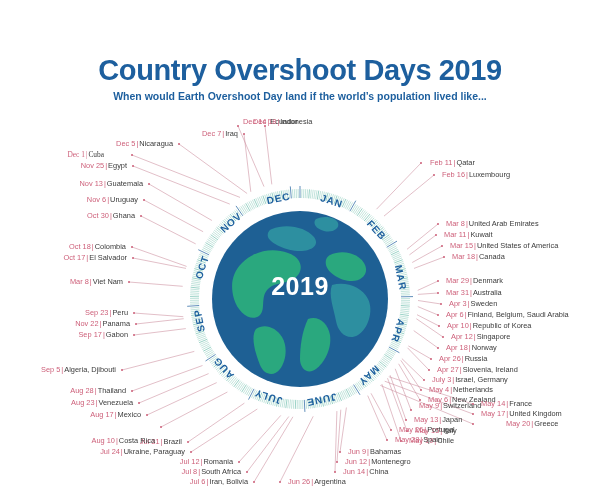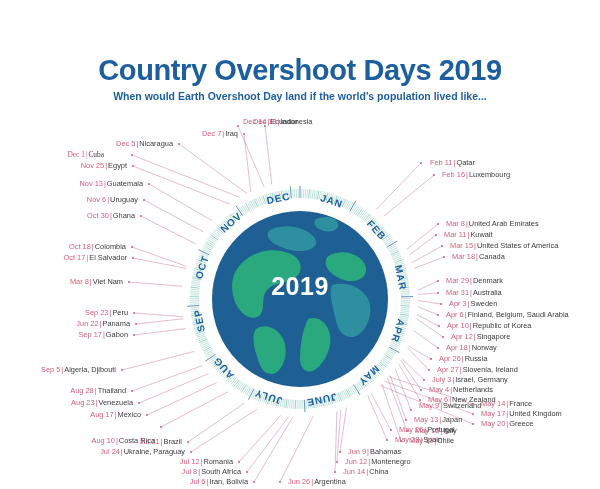--- a/index.html
+++ b/index.html
@@ -627,21 +627,21 @@
       <div class="lbl" style="top: 352px; left: 428px;"><span class="d">May 6</span><span class="sep">|</span><span>New Zealand</span></div>
       <div class="dot" style="left: 418.8px; top: 354.8px;"></div>
       <div class="lbl" style="top: 358px; left: 419px;"><span class="d">May 9</span><span class="sep">|</span><span>Switzerland</span></div>
       <div class="dot" style="left: 409.8px; top: 364.8px;"></div>
       <div class="lbl" style="top: 372px; left: 414px;"><span class="d">May 13</span><span class="sep">|</span><span>Japan</span></div>
       <div class="dot" style="left: 404.8px; top: 374.8px;"></div>
       <div class="lbl" style="top: 356px; left: 481px;"><span class="d">May 14</span><span class="sep">|</span><span>France</span></div>
       <div class="dot" style="left: 471.8px; top: 358.8px;"></div>
       <div class="lbl" style="top: 366px; left: 481px;"><span class="d">May 17</span><span class="sep">|</span><span>United Kingdom</span></div>
       <div class="dot" style="left: 471.8px; top: 368.8px;"></div>
-      <div class="lbl" style="top: 376px; left: 481px; text-align: center;"><span class="d">May 20</span><span class="sep">|</span><span>Greece</span></div>
+      <div class="lbl" style="top: 376px; left: 506px; text-align: center;"><span class="d">May 20</span><span class="sep">|</span><span>Greece</span></div>
       <div class="dot" style="left: 471.8px; top: 378.8px;"></div>
       <div class="lbl" style="top: 383px; left: 415px;"><span class="d">May 15</span><span class="sep">|</span><span>Italy</span></div>
       <div class="dot" style="left: 405.8px; top: 385.8px;"></div>
       <div class="lbl" style="top: 393px; left: 409px;"><span class="d">May 19</span><span class="sep">|</span><span>Chile</span></div>
       <div class="dot" style="left: 399.8px; top: 395.8px;"></div>
       <div class="lbl" style="top: 382px; left: 399px;"><span class="d">May 26</span><span class="sep">|</span><span>Portugal</span></div>
       <div class="dot" style="left: 389.8px; top: 384.8px;"></div>
       <div class="lbl" style="top: 392px; left: 395px;"><span class="d">May 28</span><span class="sep">|</span><span>Spain</span></div>
       <div class="dot" style="left: 385.8px; top: 394.8px;"></div>
       <div class="lbl" style="top: 404px; left: 348px;"><span class="d">Jun 9</span><span class="sep">|</span><span>Bahamas</span></div>
@@ -667,21 +667,21 @@
       <div class="lbl r" style="top: 367px; right: 459px;"><span class="d">Aug 17</span><span class="sep">|</span><span>Mexico</span></div>
       <div class="dot" style="left: 145.8px; top: 369.8px;"></div>
       <div class="lbl r" style="top: 355px; right: 467px;"><span class="d">Aug 23</span><span class="sep">|</span><span>Venezuela</span></div>
       <div class="dot" style="left: 137.8px; top: 357.8px;"></div>
       <div class="lbl r" style="top: 343px; right: 474px;"><span class="d">Aug 28</span><span class="sep">|</span><span>Thailand</span></div>
       <div class="dot" style="left: 130.8px; top: 345.8px;"></div>
       <div class="lbl r" style="top: 322px; right: 484px;"><span class="d">Sep 5</span><span class="sep">|</span><span>Algeria, Djibouti</span></div>
       <div class="dot" style="left: 120.8px; top: 324.8px;"></div>
       <div class="lbl r" style="top: 287px; right: 472px;"><span class="d">Sep 17</span><span class="sep">|</span><span>Gabon</span></div>
       <div class="dot" style="left: 132.8px; top: 289.8px;"></div>
-      <div class="lbl r" style="top: 276px; right: 470px;"><span class="d">Jun 22</span><span class="sep">|</span><span>Panama</span></div>
+      <div class="lbl r" style="top: 276px; right: 470px;"><span class="d">Nov 22</span><span class="sep">|</span><span>Panama</span></div>
       <div class="dot" style="left: 134.8px; top: 278.8px;"></div>
       <div class="lbl r" style="top: 265px; right: 472px;"><span class="d">Sep 23</span><span class="sep">|</span><span>Peru</span></div>
       <div class="dot" style="left: 132.8px; top: 267.8px;"></div>
       <div class="lbl r" style="top: 234px; right: 477px;"><span class="d">Mar 8</span><span class="sep">|</span><span>Viet Nam</span></div>
       <div class="dot" style="left: 127.8px; top: 236.8px;"></div>
       <div class="lbl r" style="top: 210px; right: 473px;"><span class="d">Oct 17</span><span class="sep">|</span><span>El Salvador</span></div>
       <div class="dot" style="left: 131.8px; top: 212.8px;"></div>
       <div class="lbl r" style="top: 199px; right: 474px;"><span class="d">Oct 18</span><span class="sep">|</span><span>Colombia</span></div>
       <div class="dot" style="left: 130.8px; top: 201.8px;"></div>
       <div class="lbl r" style="top: 168px; right: 465px; text-align: right;"><span class="d">Oct 30</span><span class="sep">|</span><span>Ghana</span></div>

